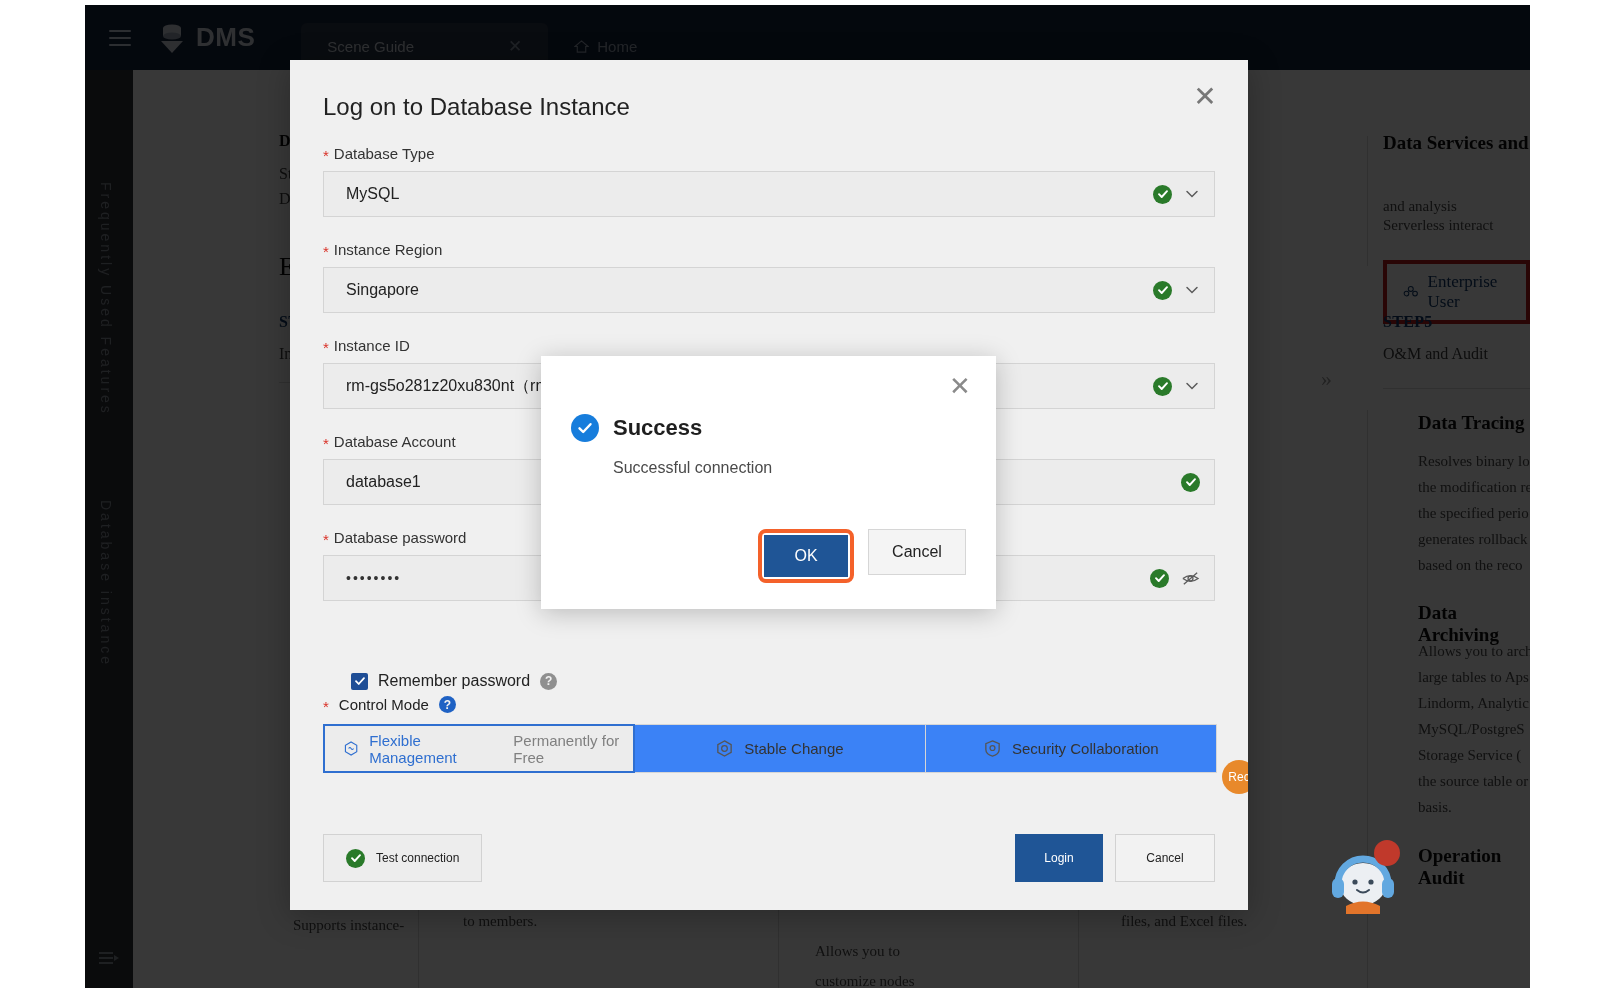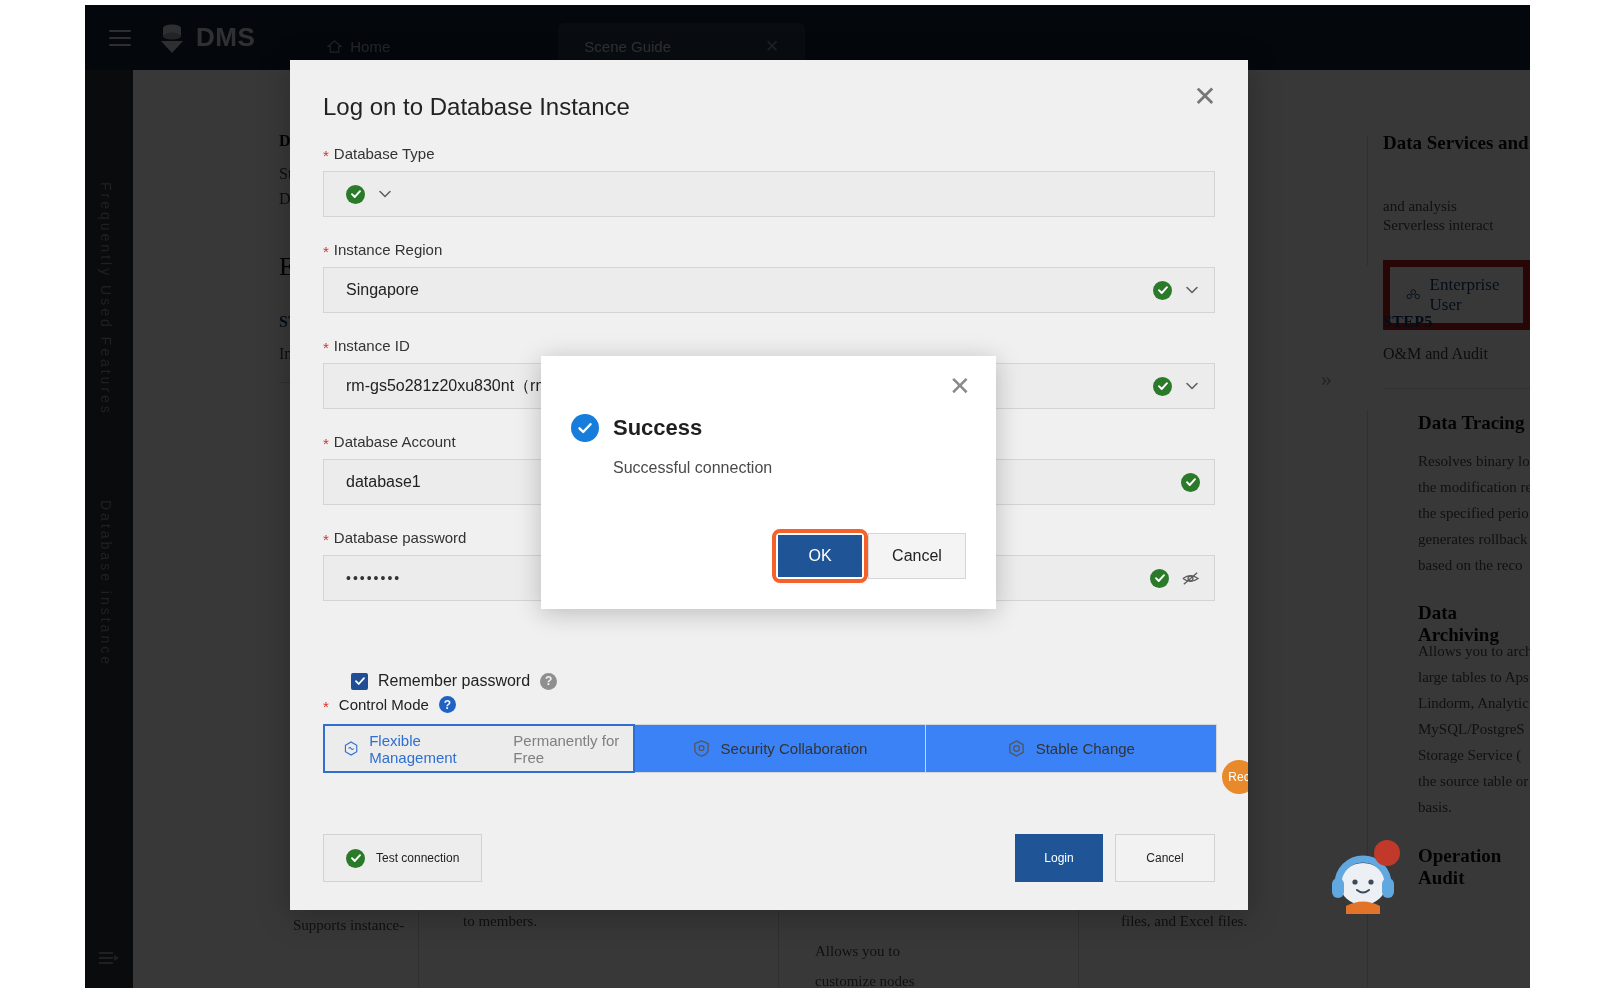--- a/index.html
+++ b/index.html
@@ -109,21 +109,21 @@
   .bg-h1 { font-size: 16px; font-weight: 700; color: #111; }
   .bg-h2 { font-size: 26px; font-weight: 400; color: #111; }
   .bg-h3 { font-size: 19px; font-weight: 700; color: #111; }
   .bg-step { font-size: 16px; font-weight: 700; color: #123a6b; letter-spacing: .3px; }
   .bg-sub { font-size: 16px; color: #3b3b3b; }
   .bg-p { font-size: 15px; color: #4a4a4a; line-height: 26px; }
   .bg-vrule { position: absolute; width: 1px; background: #d8d8d8; }
   .bg-hrule { position: absolute; height: 1px; background: #dcdcdc; }
   .ent-btn {
     position: absolute;
-    border: 7px solid #b91c1c;
+    border: 4px solid #b91c1c;
     color: #123a6b;
     font-size: 17px;
     padding: 8px 16px;
     display: flex; align-items: center; gap: 9px;
     background: #fff;
     font-family: "Liberation Serif", serif;
   }
   .chev-right { position: absolute; font-size: 22px; color: #9a9a9a; }
 
   
@@ -261,21 +261,21 @@
     width: 28px; height: 28px; border-radius: 50%;
     background: #177ddc;
     display: inline-flex; align-items: center; justify-content: center;
   }
   .sm-icon svg { width: 18px; height: 18px; }
   .sm-title { font-size: 22px; font-weight: 700; color: #1f1f1f; }
   .sm-msg {
     position: absolute; left: 72px; top: 103px;
     font-size: 16px; color: #4a4a4a;
   }
-  .sm-actions { position: absolute; right: 30px; bottom: 26px; display: flex; align-items: center; }
+  .sm-actions { position: absolute; right: 30px; bottom: 26px; display: flex; align-items: flex-start; gap: 14px; }
   .sm-ok-wrap {
     border: 4px solid #f4612a;
     border-radius: 8px;
     padding: 2px;
     display: inline-flex;
   }
   .sm-ok {
     width: 84px; height: 42px;
     background: #1f5596; color: #fff;
     border: none; font-size: 16px; cursor: pointer;
@@ -306,29 +306,29 @@
       <div class="brand">
         <svg class="brand-logo" viewBox="0 0 30 32">
           <ellipse cx="15" cy="6" rx="9" ry="3.6" fill="#cfd6e0"></ellipse>
           <rect x="6" y="6" width="18" height="8" fill="#cfd6e0"></rect>
           <ellipse cx="15" cy="14" rx="9" ry="3.6" fill="#9aa6b5"></ellipse>
           <polygon points="4,19 26,19 15,31" fill="#cfd6e0"></polygon>
         </svg>
         <span class="brand-text">DMS</span>
       </div>
       <div class="tabs">
+        <div class="tab active">
+          <span>Scene Guide</span>
+          <span class="tab-close">✕</span>
+        </div>
         <div class="tab home">
           <svg class="home-ico" viewBox="0 0 16 16">
             <path d="M8 2 L15 8 H12.5 V14 H3.5 V8 H1 Z" fill="none" stroke="#9ba7b8" stroke-width="1.2"></path>
           </svg>
           <span>Home</span>
-        </div>
-        <div class="tab active">
-          <span>Scene Guide</span>
-          <span class="tab-close">✕</span>
         </div>
       </div>
     </div>
 
     <div class="leftrail">
       <div class="rail-vtext one">Frequently Used Features</div>
       <div class="rail-vtext two">Database instance</div>
       <svg class="rail-bottom-icon" viewBox="0 0 20 16">
         <rect x="0" y="2" width="14" height="2" fill="#8a9099"></rect>
         <rect x="0" y="7" width="14" height="2" fill="#8a9099"></rect>
@@ -435,20 +435,21 @@
   <div class="dialog">
     <div class="dlg-title">Log on to Database Instance</div>
     <div class="dlg-close">✕</div>
 
     <div class="field" style="top:85px;">
       <div class="field-label">
         <span class="req">*</span>
         <span>Database Type</span>
       </div>
       <div class="input">
+        <span class="val">MySQL</span>
         <span class="ok-circle">
           <svg viewBox="0 0 12 12">
               <path d="M2 6.2 L4.7 9 L10 3.2" stroke="#fff" stroke-width="1.9" fill="none" stroke-linecap="round" stroke-linejoin="round"></path>
             </svg>
         </span>
         <svg class="chev" viewBox="0 0 16 16">
             <path d="M3 5.5 L8 10.5 L13 5.5" stroke="#5b5b5b" stroke-width="1.5" fill="none" stroke-linecap="round"></path>
           </svg>
       </div>
     </div>
@@ -544,31 +545,31 @@
       <div class="seg active">
         <svg class="seg-ico" viewBox="0 0 20 20">
           <polygon points="10,2 17,6 17,14 10,18 3,14 3,6" fill="none" stroke="#2f6fd0" stroke-width="1.4"></polygon>
           <path d="M7 10 q1.5 -2.5 3 0 q1.5 2.5 3 0" fill="none" stroke="#2f6fd0" stroke-width="1.3"></path>
         </svg>
         <span>Flexible Management</span>
         <span class="seg-note">Permanently for Free</span>
       </div>
       <div class="seg">
         <svg class="seg-ico" viewBox="0 0 20 20">
+          <polygon points="10,2 17,6 17,14 10,18 3,14 3,6" fill="none" stroke="#555" stroke-width="1.4"></polygon>
+          <circle cx="10" cy="10" r="3" fill="none" stroke="#555" stroke-width="1.3"></circle>
+        </svg>
+        <span>Stable Change</span>
+      </div>
+      <div class="seg">
+        <svg class="seg-ico" viewBox="0 0 20 20">
           <path d="M10 2 L17 5 V11 Q17 16 10 18 Q3 16 3 11 V5 Z" fill="none" stroke="#555" stroke-width="1.4"></path>
           <circle cx="10" cy="9.5" r="2.6" fill="none" stroke="#555" stroke-width="1.3"></circle>
         </svg>
         <span>Security Collaboration</span>
-      </div>
-      <div class="seg">
-        <svg class="seg-ico" viewBox="0 0 20 20">
-          <polygon points="10,2 17,6 17,14 10,18 3,14 3,6" fill="none" stroke="#555" stroke-width="1.4"></polygon>
-          <circle cx="10" cy="10" r="3" fill="none" stroke="#555" stroke-width="1.3"></circle>
-        </svg>
-        <span>Stable Change</span>
       </div>
     </div>
     <div class="rec-badge">Rec</div>
 
     <div class="footer">
       <div class="btn test">
         <span class="ok-circle" style="margin-right:0;">
           <svg viewBox="0 0 12 12">
               <path d="M2 6.2 L4.7 9 L10 3.2" stroke="#fff" stroke-width="1.9" fill="none" stroke-linecap="round" stroke-linejoin="round"></path>
             </svg>

